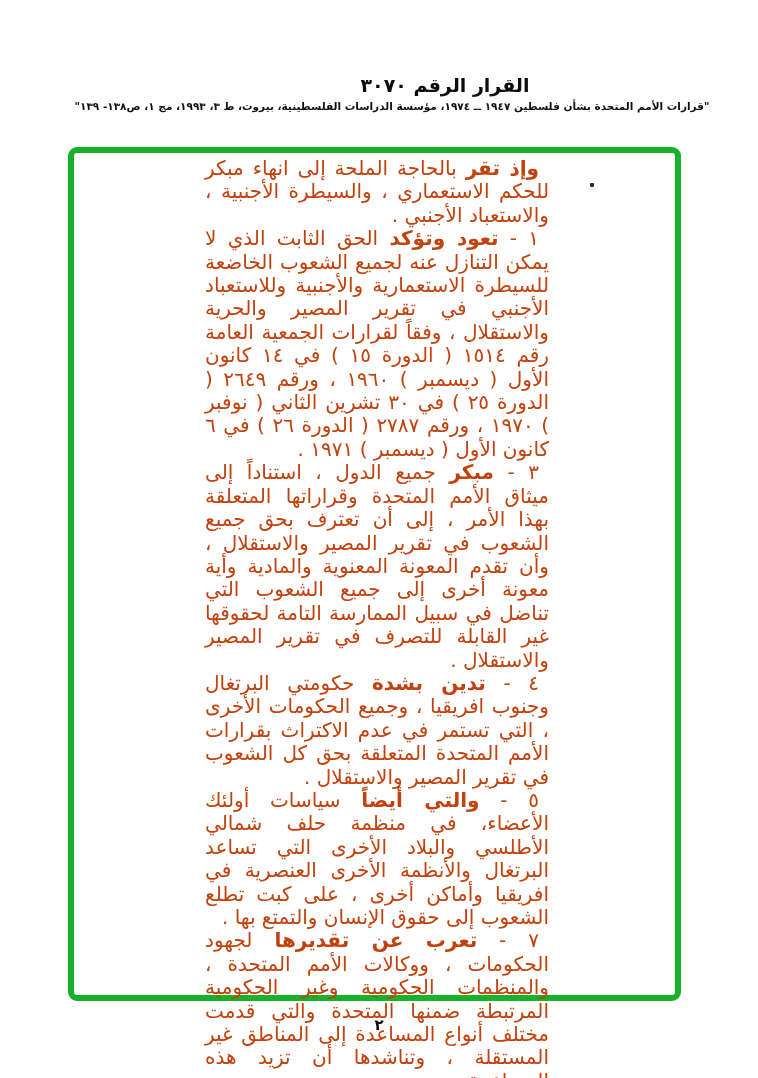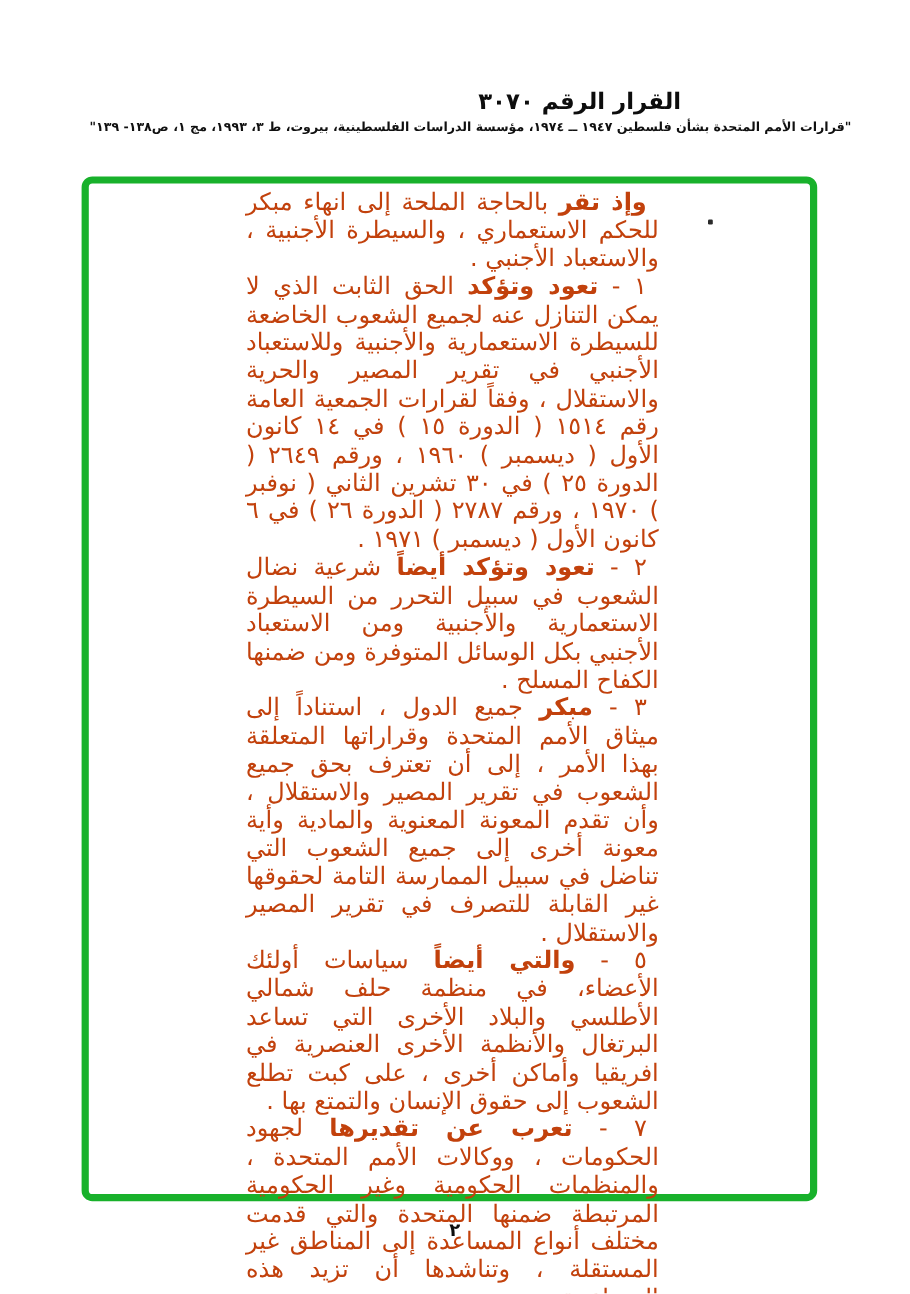--- a/index.html
+++ b/index.html
@@ -6,21 +6,21 @@
   .page {
     position:relative;
     width:758px; height:1078px;
     background:#ffffff;
     font-family:"DejaVu Sans", sans-serif;
     color:#1a1a1a;
     overflow:hidden;
   }
   .doc-title {
     position:absolute;
-    top:74px; left:348px; width:270px;
+    top:74px; left:310px; width:270px;
     text-align:center;
     font-size:19px;
     font-weight:bold;
     direction:rtl;
     letter-spacing:0.5px;
     color:#0d0d0d;
   }
   .doc-source {
     position:absolute;
     top:100px; left:60px; width:664px;
@@ -80,21 +80,21 @@
 
   <div class="doc-source">"قرارات الأمم المتحدة بشأن فلسطين ١٩٤٧ ــ ١٩٧٤، مؤسسة الدراسات الفلسطينية، بيروت، ط ٣، ١٩٩٣، مج ١، ص١٣٨- ١٣٩"</div>
 
   <div class="green-frame" style="border-color: rgb(24, 177, 43);"></div>
 
   <div class="ink-speck"></div>
 
   <div class="body-text">
     <p><span class="num"></span><span class="lead">وإذ تقر</span><span> بالحاجة الملحة إلى انهاء مبكر للحكم الاستعماري ، والسيطرة الأجنبية ، والاستعباد الأجنبي .</span></p>
     <p><span class="num">١ - </span><span class="lead">تعود وتؤكد</span><span> الحق الثابت الذي لا يمكن التنازل عنه لجميع الشعوب الخاضعة للسيطرة الاستعمارية والأجنبية وللاستعباد الأجنبي في تقرير المصير والحرية والاستقلال ، وفقاً لقرارات الجمعية العامة رقم ١٥١٤ ( الدورة ١٥ ) في ١٤ كانون الأول ( ديسمبر ) ١٩٦٠ ، ورقم ٢٦٤٩ ( الدورة ٢٥ ) في ٣٠ تشرين الثاني ( نوفبر ) ١٩٧٠ ، ورقم ٢٧٨٧ ( الدورة ٢٦ ) في ٦ كانون الأول ( ديسمبر ) ١٩٧١ .</span></p>
-    <p><span class="num">٢ - </span><span class="lead">تعود وتؤكد أيضاً</span><span> شرعية نضال الشعوب في سبيل التحرر من السيطرة الاستعمارية والأجنبية ومن الاستعباد الأجنبي بكل الوسائل المتوفرة ومن ضمنها الكفاح المسلح .</span></p>
     <p><span class="num">٣ - </span><span class="lead">مبكر</span><span> جميع الدول ، استناداً إلى ميثاق الأمم المتحدة وقراراتها المتعلقة بهذا الأمر ، إلى أن تعترف بحق جميع الشعوب في تقرير المصير والاستقلال ، وأن تقدم المعونة المعنوية والمادية وأية معونة أخرى إلى جميع الشعوب التي تناضل في سبيل الممارسة التامة لحقوقها غير القابلة للتصرف في تقرير المصير والاستقلال .</span></p>
+    <p><span class="num">٤ - </span><span class="lead">تدين بشدة</span><span> حكومتي البرتغال وجنوب افريقيا ، وجميع الحكومات الأخرى ، التي تستمر في عدم الاكتراث بقرارات الأمم المتحدة المتعلقة بحق كل الشعوب في تقرير المصير والاستقلال .</span></p>
     <p><span class="num">٥ - </span><span class="lead">والتي أيضاً</span><span> سياسات أولئك الأعضاء، في منظمة حلف شمالي الأطلسي والبلاد الأخرى التي تساعد البرتغال والأنظمة الأخرى العنصرية في افريقيا وأماكن أخرى ، على كبت تطلع الشعوب إلى حقوق الإنسان والتمتع بها .</span></p>
     <p><span class="num">٧ - </span><span class="lead">تعرب عن تقديرها</span><span> لجهود الحكومات ، ووكالات الأمم المتحدة ، والمنظمات الحكومية وغير الحكومية المرتبطة ضمنها المتحدة والتي قدمت مختلف أنواع المساعدة إلى المناطق غير المستقلة ، وتناشدها أن تزيد هذه المساعدة .</span></p>
   </div>
 
   <div class="page-number">٢</div>
 
 </div>
 
 </body></html>

